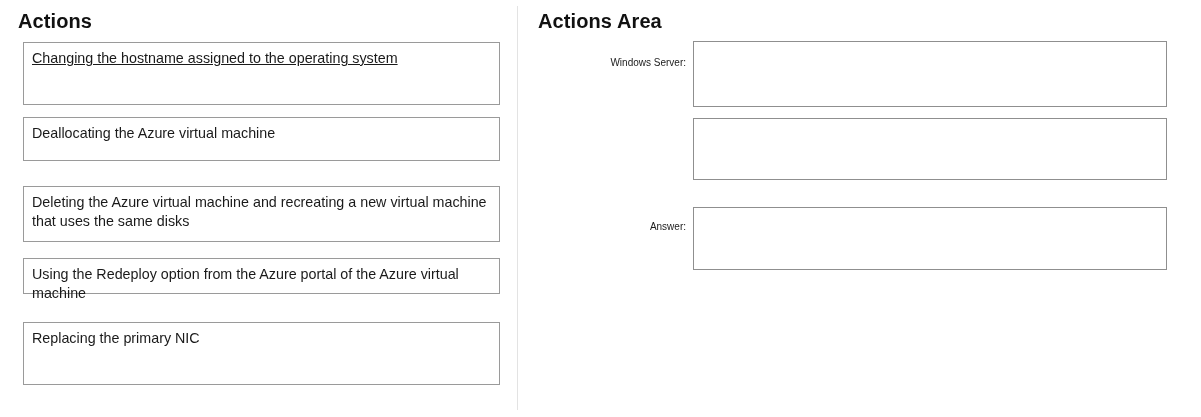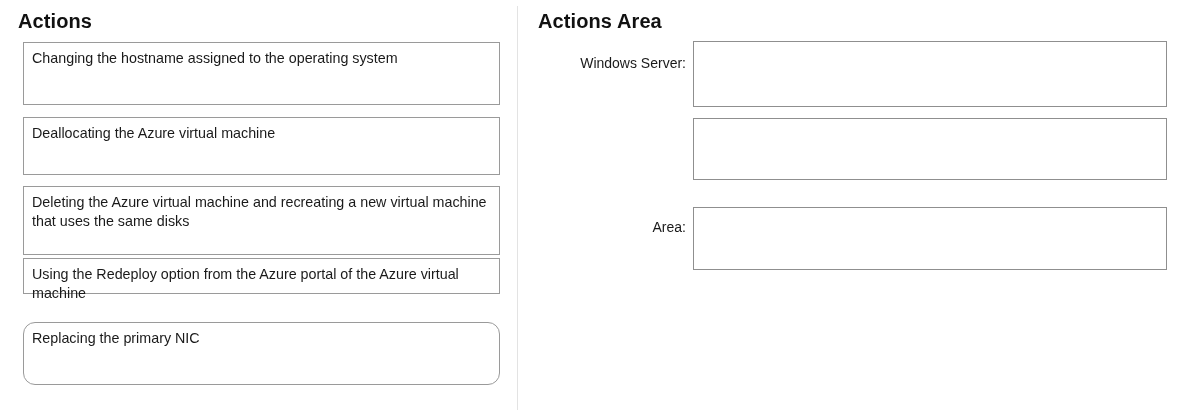--- a/index.html
+++ b/index.html
@@ -50,32 +50,32 @@
     padding: 6px 7px 0 8px;
     font-size: 14.3px;
     line-height: 19px;
     color: #1a1a1a;
     cursor: move;
   }
   .action-box .action-text {
     display: block;
   }
 
-  #action-box-0 { top: 42px;  height: 63px; }
-  #action-box-1 { top: 117px; height: 58px; }
-  #action-box-2 { top: 186px; height: 69px; }
+  #action-box-0 { top: 42px;  height: 63px; text-decoration: underline; }
+  #action-box-1 { top: 117px; height: 44px; }
+  #action-box-2 { top: 186px; height: 56px; }
   #action-box-3 { top: 258px; height: 36px; }
-  #action-box-4 { top: 322px; height: 63px; border-radius: 12px; }
+  #action-box-4 { top: 322px; height: 63px; }
 
   
   .answer-label {
     position: absolute;
     width: 140px;
     text-align: right;
-    font-size: 14px;
+    font-size: 10px;
     line-height: 18px;
     color: #1a1a1a;
     white-space: nowrap;
   }
   #answer-label-0 { left: 546px; top: 54px; }
   #answer-label-1 { left: 546px; top: 218px; }
 
   .answer-slot {
     position: absolute;
     left: 693px;
@@ -112,19 +112,19 @@
 <div class="action-box" id="action-box-4">
   <span class="action-text">Replacing the primary NIC</span>
 </div>
 
 <div id="column-divider"></div>
 
 <div class="section-heading" id="answer-heading">Actions Area</div>
 
 <div class="answer-label" id="answer-label-0">Windows Server:</div>
 
-<div class="answer-label" id="answer-label-1">Area:</div>
+<div class="answer-label" id="answer-label-1">Answer:</div>
 
 <div class="answer-slot" id="answer-slot-0"></div>
 
 <div class="answer-slot" id="answer-slot-1"></div>
 
 <div class="answer-slot" id="answer-slot-2"></div>
 
 </body></html>

